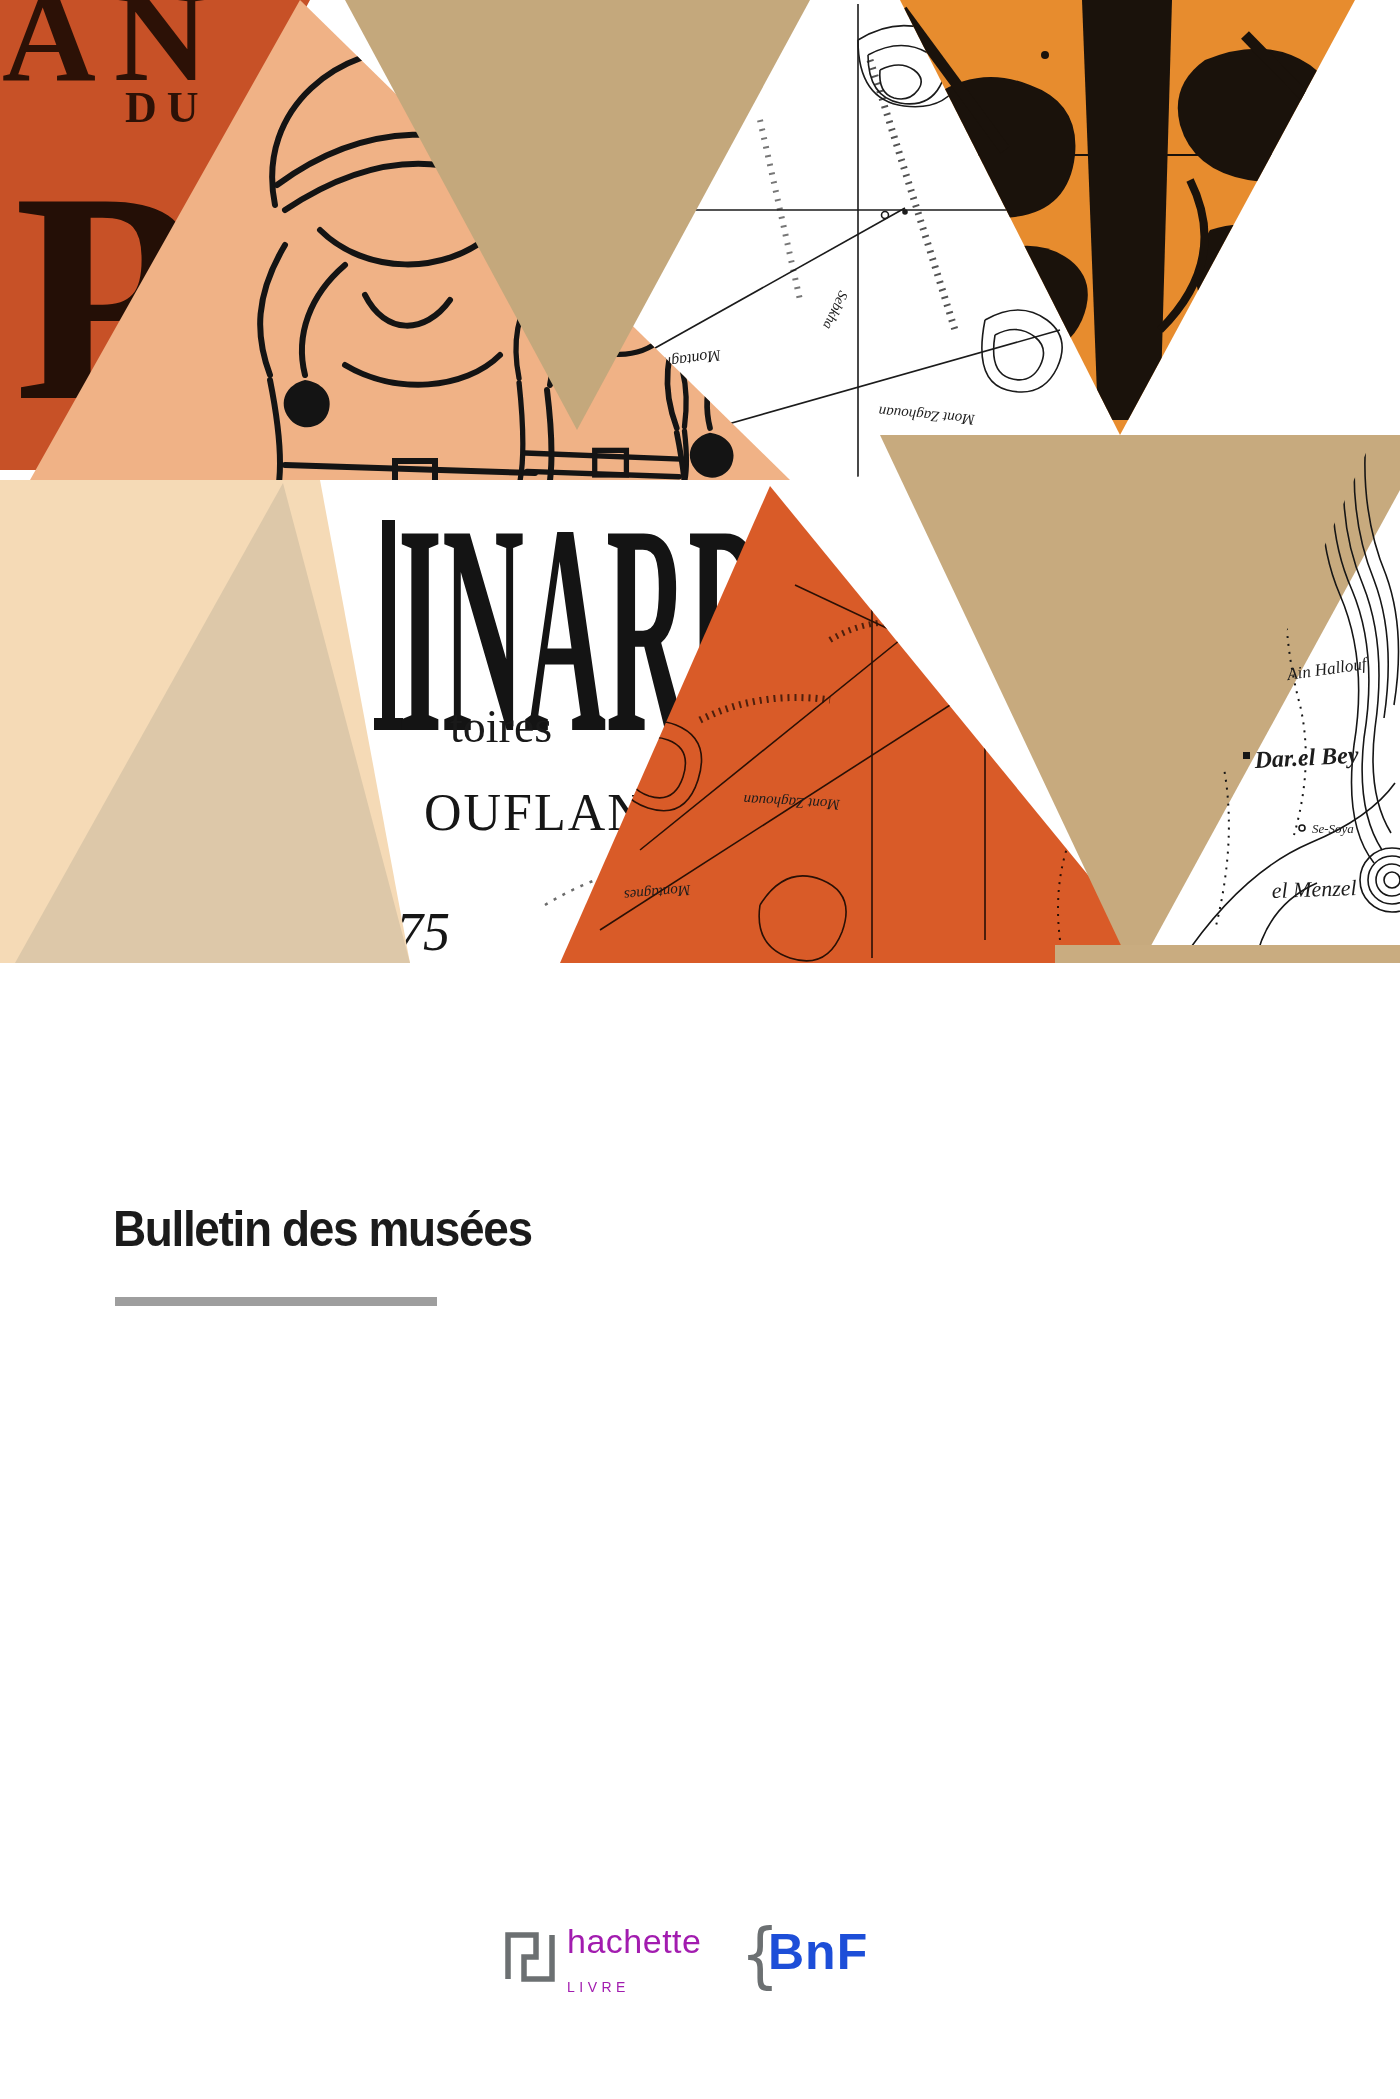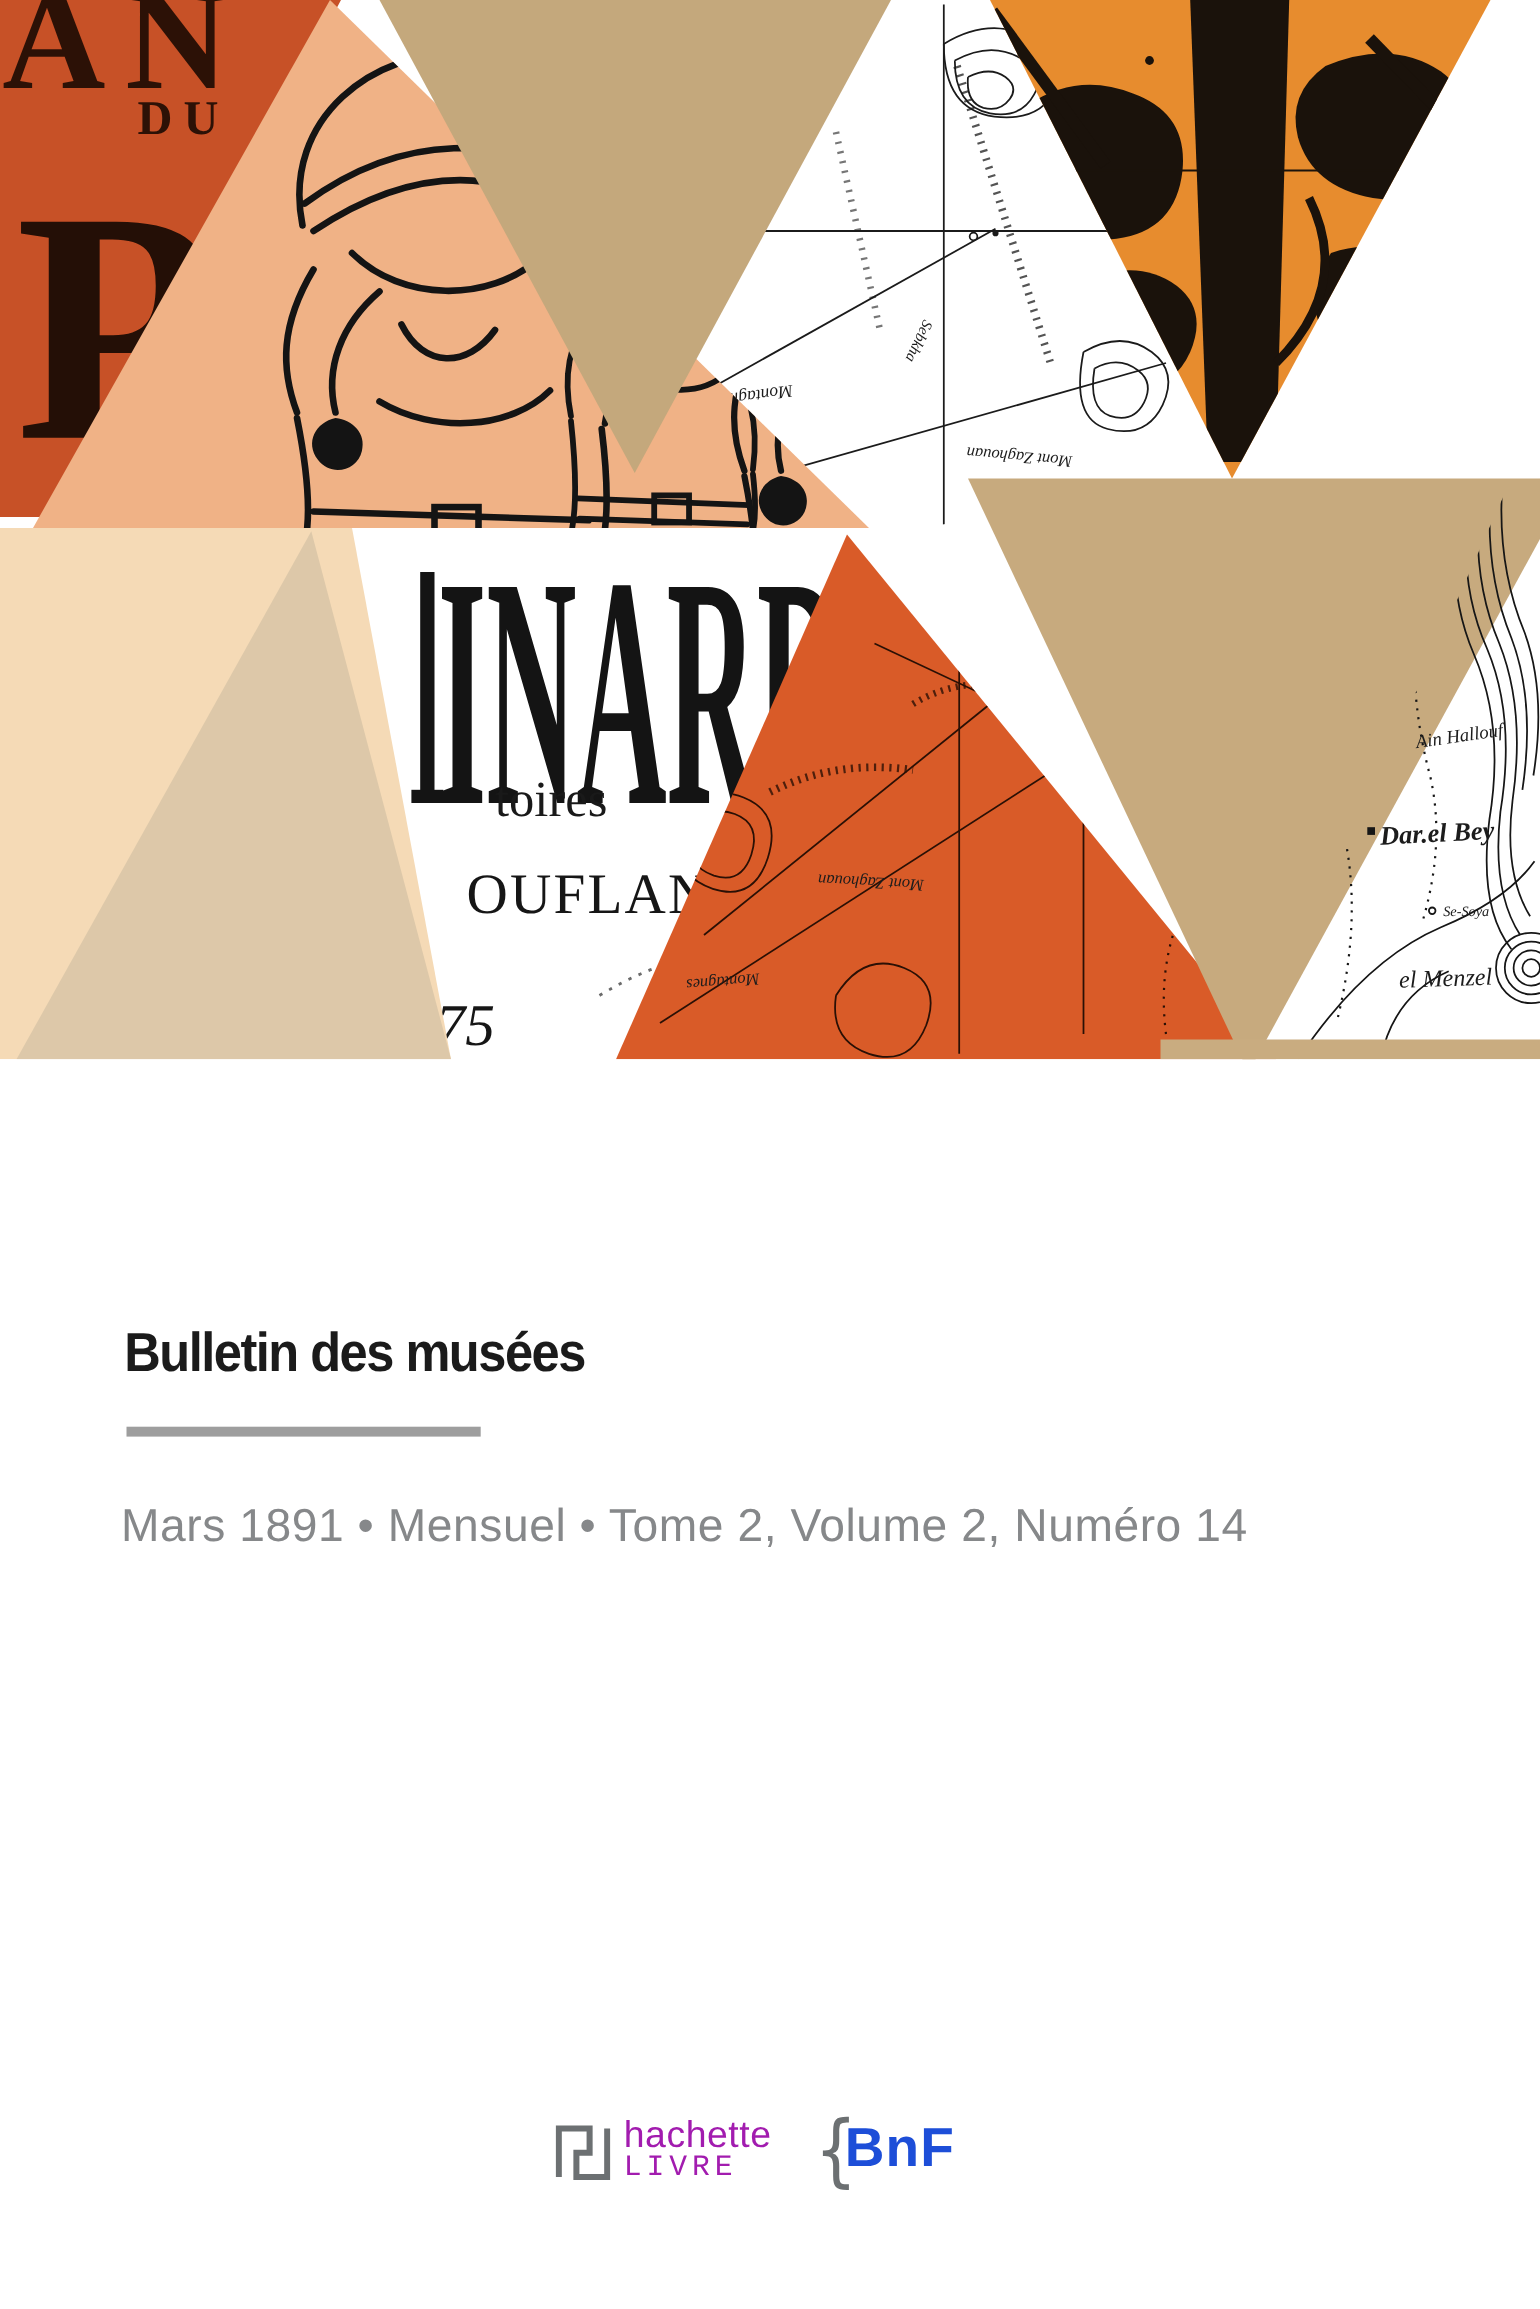--- a/index.html
+++ b/index.html
@@ -11,21 +11,21 @@
   .title{position:absolute;left:113px;top:1200px;font-size:50px;font-weight:700;
          color:#1b1b1b;letter-spacing:-1.5px;transform:scaleX(.92);transform-origin:left top;
          white-space:nowrap;}
   .divider{position:absolute;left:115px;top:1297px;width:322px;height:9px;background:#9e9e9e;}
   .subtitle{position:absolute;left:110px;top:1363px;font-size:42px;font-weight:400;
             color:#86888a;letter-spacing:.5px;white-space:nowrap;}
   .logos{position:absolute;left:505px;top:1920px;height:72px;}
   .h-mark{position:absolute;left:0;top:11px;width:50px;height:52px;}
   .h-text{position:absolute;left:62px;top:3px;color:#a21caf;}
   .h-name{font-size:34px;line-height:36px;font-weight:500;letter-spacing:.5px;}
-  .h-livre{font-size:27px;line-height:22px;font-weight:400;letter-spacing:4.5px;margin-top:1px;font-family:Liberation Mono, monospace;}
+  .h-livre{font-size:14px;line-height:22px;font-weight:400;letter-spacing:4.5px;margin-top:17px;}
   .brace{position:absolute;left:232px;top:-4px;font-size:72px;line-height:76px;font-weight:400;
          color:#6c7072;font-family:"DejaVu Sans",sans-serif;transform:scaleX(.85);}
   .bnf{position:absolute;left:263px;top:4px;font-size:50px;line-height:56px;font-weight:600;
        color:#1d4ed8;letter-spacing:1px;}
 </style>
 </head>
 <body>
 
 <div class="page">
 
@@ -208,21 +208,20 @@
         <text class="maplabel" font-size="13" transform="translate(1312,833)">Se-Soya</text>
         <text class="maplabel" font-size="22" transform="translate(1272,898) rotate(-2)">el Menzel</text>
       </g>
     </g>
 
     <rect x="1055" y="945" width="345" height="18" fill="#c9ac80"></rect>
   </svg>
 
   <div class="title">Bulletin des musées</div>
   <div class="divider"></div>
-  <div class="subtitle">Mars 1891 • Mensuel • Tome 2, Volume 2, Numéro 14</div>
 
   <div class="logos">
     <svg class="h-mark" viewBox="0 0 100 100" xmlns="http://www.w3.org/2000/svg">
       <path d="M6,94 L6,6 L62,6 L62,50 L38,50 L38,94 L94,94 L94,6" fill="none" stroke="#6c7072" stroke-width="11"></path>
     </svg>
     <div class="h-text">
       <div class="h-name">hachette</div>
       <div class="h-livre">LIVRE</div>
     </div>
     <div class="brace">{</div>

